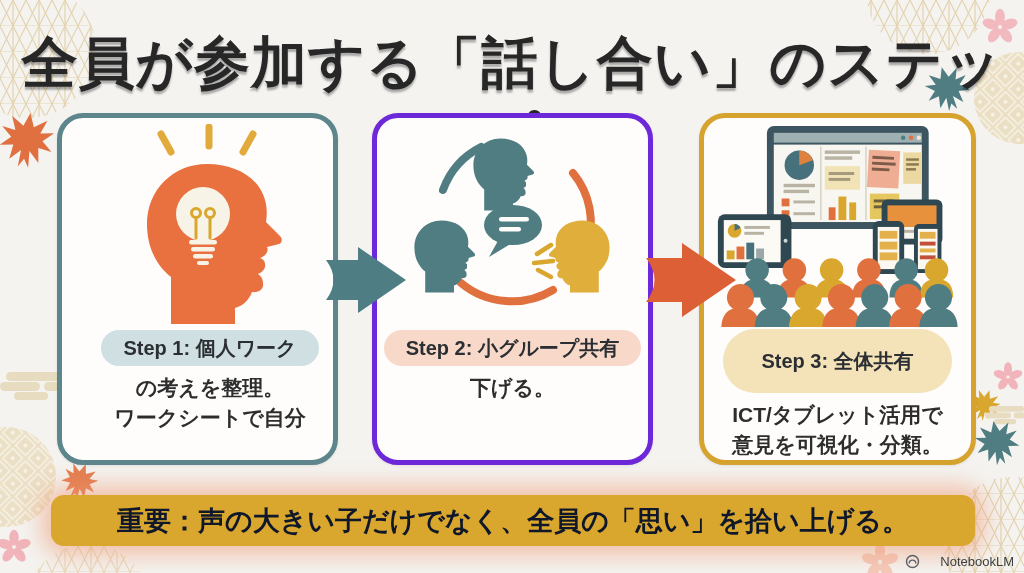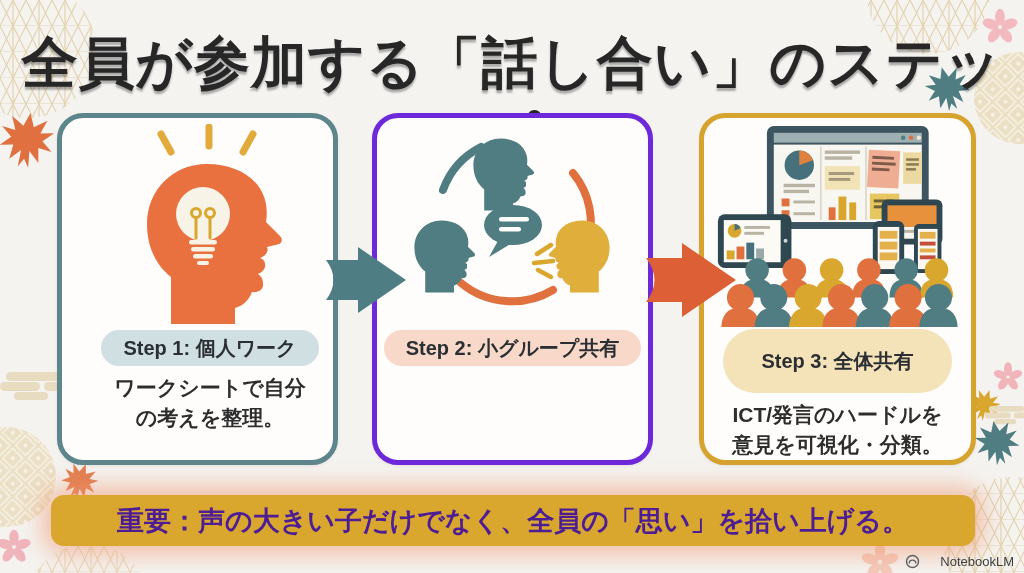--- a/index.html
+++ b/index.html
@@ -35,21 +35,21 @@
     margin-top:7px;font-size:21px;font-weight:700;color:#2d2d2d;
     text-align:center;line-height:1.42;
   }
   .arrow{position:absolute;z-index:3;}
   .arrow1{left:326px;top:247px;}
   .arrow2{left:646px;top:243px;}
   .banner{
     position:absolute;left:51px;top:495px;width:924px;height:51px;z-index:2;
     background:#d9a62e;border-radius:13px;
     display:flex;align-items:center;justify-content:center;
-    font-size:27px;font-weight:800;color:#4c1d95;
+    font-size:27px;font-weight:800;color:#0f172a;
     box-shadow:0 0 22px 9px rgba(238,152,112,.55);
   }
   .brand{
     position:absolute;right:10px;bottom:4px;z-index:4;
     display:flex;align-items:center;gap:20px;
     font-size:13px;font-weight:500;color:#3c4043;
   }
 </style>
 </head>
 <body>
@@ -140,22 +140,22 @@
             <line x1="61" y1="82" x2="61" y2="62"></line>
             <line x1="75" y1="82" x2="75" y2="62"></line>
             <circle cx="61" cy="57" r="4.5"></circle>
             <circle cx="75" cy="57" r="4.5"></circle>
           </g>
         </g>
       </svg>
     </div>
     <div class="pill">Step 1: 個人ワーク</div>
     <div class="desc">
+      <div>の考えを整理。</div>
       <div>ワークシートで自分</div>
-      <div>の考えを整理。</div>
     </div>
   </div>
 
   <div class="card card2">
     <div class="icon-box">
       <svg width="200" height="178" viewBox="0 0 200 178">
         <defs>
           <path id="headP" d="M72,8 C38,8 12,34 12,68 C12,92 22,110 36,121 L36,168 L100,168 L100,152
             C108,150 114,144 117,136 C124,137 129,133 128,127 C128,123 126,120 123,118
             C128,116 131,112 130,108 C130,105 128,103 125,102 C131,100 134,95 132,91
@@ -179,20 +179,21 @@
         </g>
         <g stroke="#d9a62e" stroke-width="4.5" stroke-linecap="round">
           <line x1="138" y1="110" x2="124" y2="119"></line>
           <line x1="140" y1="126" x2="121" y2="128"></line>
           <line x1="138" y1="142" x2="125" y2="135"></line>
         </g>
       </svg>
     </div>
     <div class="pill">Step 2: 小グループ共有</div>
     <div class="desc">
+      <div>下げる。</div>
     </div>
   </div>
 
   <div class="card card3">
     <div class="icon-box">
       <svg width="250" height="206" viewBox="0 0 255 210">
 
         <g>
           <rect x="55" y="5" width="165" height="105" rx="7" fill="#3d5560"></rect>
           <rect x="62" y="12" width="151" height="10" fill="#9fb0b2"></rect>
@@ -283,21 +284,21 @@
           <use href="#bust" transform="translate(97,180) scale(1.15)" fill="#d9a62e"></use>
           <use href="#bust" transform="translate(131,180) scale(1.15)" fill="#e0713f"></use>
           <use href="#bust" transform="translate(165,180) scale(1.15)" fill="#4f7d82"></use>
           <use href="#bust" transform="translate(199,180) scale(1.15)" fill="#e0713f"></use>
           <use href="#bust" transform="translate(230,180) scale(1.15)" fill="#4f7d82"></use>
         </g>
       </svg>
     </div>
     <div class="pill">Step 3: 全体共有</div>
     <div class="desc">
-      <div>ICT/発言のハードルを</div>
+      <div>ICT/タブレット活用で</div>
       <div>意見を可視化・分類。</div>
     </div>
   </div>
 
   <svg class="arrow arrow1" width="80" height="66" viewBox="0 0 80 66">
     <path d="M0,13 L32,13 L32,0 L80,33 L32,66 L32,53 L0,53 Q15,33 0,13 Z" fill="#4f7d84"></path>
   </svg>
   <svg class="arrow arrow2" width="90" height="74" viewBox="0 0 90 74">
     <path d="M0,15 L36,15 L36,0 L90,37 L36,74 L36,59 L0,59 Q17,37 0,15 Z" fill="#dd5f35"></path>
   </svg>

